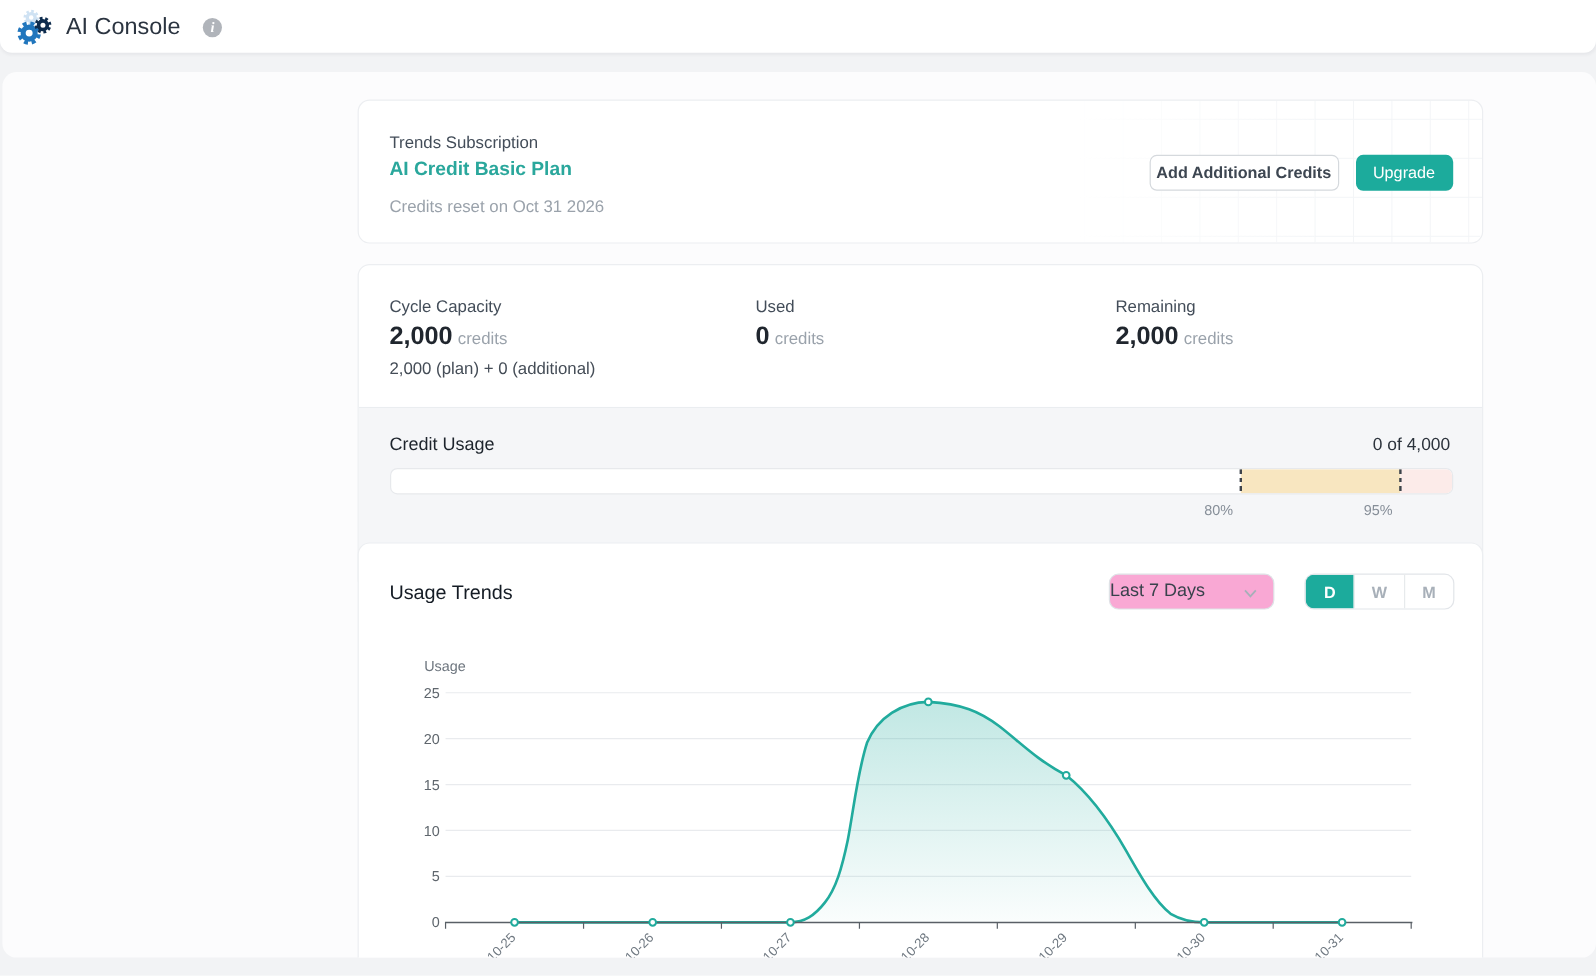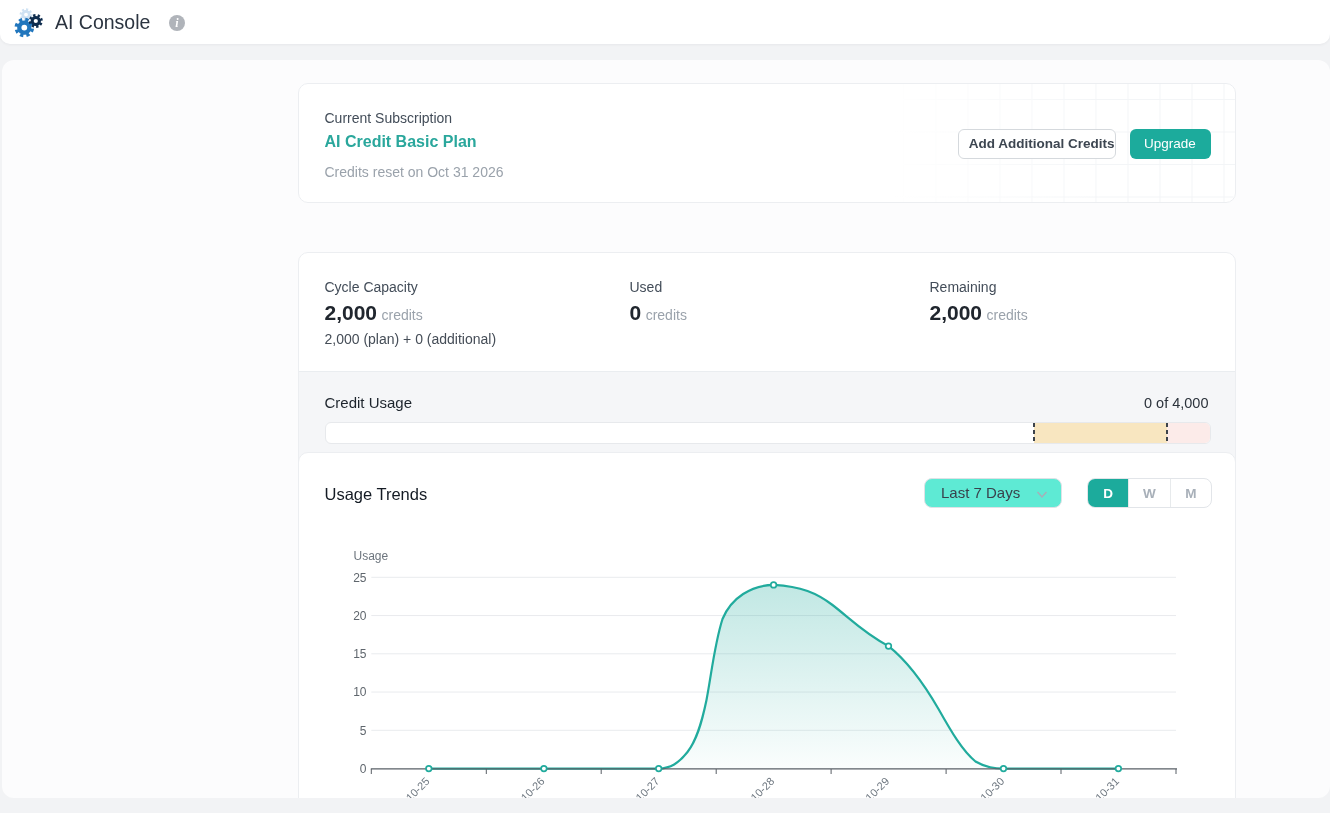--- a/index.html
+++ b/index.html
@@ -12,47 +12,47 @@
   .htitle { position:absolute; left:55px; top:11px; font-size:19.5px; font-weight:400; color:#2b3440; }
   .info { position:absolute; left:169px; top:15px; width:16px; height:16px; border-radius:50%;
           background:#b0b4ba; color:#fff; text-align:center; font-family:"Liberation Serif",serif;
           font-style:italic; font-weight:700; font-size:12px; line-height:16px; }
   
   .panel { position:absolute; left:2px; top:60px; width:1328px; height:738px; background:#fcfcfd;
            border-radius:12px; overflow:hidden; }
   .card { position:absolute; left:295.5px; width:938px; background:#fff; border:1px solid #eceef1;
           border-radius:10px; }
   #card1 { top:23px; height:120px; }
-  #card2 { top:160px; height:273px;margin-top:32px; }
+  #card2 { top:160px; height:273px; }
   #card3 { top:392px; height:420px; }
   .gridpat { position:absolute; right:0; top:0; bottom:0; width:340px; border-radius:0 10px 10px 0;
      background-image:
        linear-gradient(to right, #f3f5f7 1px, transparent 1px),
        linear-gradient(to bottom, #f3f5f7 1px, transparent 1px);
      background-size:32px 32.5px; background-position:8.5px 15px;
      -webkit-mask-image:linear-gradient(to left, rgba(0,0,0,1) 40%, rgba(0,0,0,0));
      mask-image:linear-gradient(to left, rgba(0,0,0,1) 40%, rgba(0,0,0,0)); }
   .lab14 { font-size:14px; color:#434d59; }
   .gray14 { font-size:14px; color:#9aa2ab; }
   .teal { color:#2aa79c; }
   .btn-outline { position:absolute; height:30px; background:#fff; border:1px solid #d5d9dd; border-radius:6px;
-     font-size:13.5px; font-weight:600; color:#3d4651; text-align:right; line-height:28px; }
+     font-size:13.5px; font-weight:600; color:#3d4651; text-align:center; line-height:28px; }
   .btn-teal { position:absolute; height:30px; background:#1cab9c; border-radius:6px;
      font-size:13.5px; font-weight:400; color:#fff; text-align:center; line-height:30px; }
   .val { font-size:21px; font-weight:700; color:#20262e; }
   .graysec { position:absolute; left:0; right:0; bottom:0; top:118px; background:#f5f6f8;
      border-top:1px solid #eaedf0; border-radius:0 0 10px 10px; }
   .bar { position:absolute; left:26px; top:50px; width:886px; height:22px; background:#fff;
      border:1px solid #e7e9ec; border-radius:6px; overflow:hidden; }
   .pct { position:absolute; top:78px; font-size:12px; color:#868e98; width:60px; }
   .dash { position:absolute; top:0; bottom:0; width:2px;
      background-image:repeating-linear-gradient(to bottom, #3d434b 0 4px, transparent 4px 7px); }
   .seg { position:absolute; top:0; bottom:0; }
   .select { position:absolute; left:625.5px; top:25px; width:138px; height:30px; border:1px solid #dee2e6;
-     border-radius:8px; background:#5eead4; font-size:15px; color:#39424c; line-height:27px; padding-left:16px; }
+     border-radius:8px; background:#f9a8d4; font-size:15px; color:#39424c; line-height:27px; }
   .btngroup { position:absolute; left:788.5px; top:25px; width:125px; height:30px; border:1px solid #e2e5e9;
      border-radius:8px; background:#fff; overflow:hidden; display:flex; }
   .bseg { flex:1; text-align:center; line-height:30px; font-size:13.5px; font-weight:700; color:#a8b0b9; }
   .bseg + .bseg { border-left:1px solid #e7eaec; }
   .bseg.active { background:#1cab9c; color:#fff; line-height:29px; }
 </style>
 </head>
 <body>
   <div class="header">
     <svg class="abs" style="left:12px; top:6px;" width="32" height="32" viewBox="0 0 32 32">
@@ -61,21 +61,21 @@
       <path fill="#0e2c4e" fill-rule="evenodd" d="M30.44 17.20 A7.00 7.00 0 0 1 29.02 19.66 L27.61 18.39 A5.10 5.10 0 0 1 26.09 19.56 L26.94 21.26 A7.00 7.00 0 0 1 24.20 21.99 L24.09 20.09 A5.10 5.10 0 0 1 22.20 19.84 L21.60 21.64 A7.00 7.00 0 0 1 19.14 20.22 L20.41 18.81 A5.10 5.10 0 0 1 19.24 17.29 L17.54 18.14 A7.00 7.00 0 0 1 16.81 15.40 L18.71 15.29 A5.10 5.10 0 0 1 18.96 13.40 L17.16 12.80 A7.00 7.00 0 0 1 18.58 10.34 L19.99 11.61 A5.10 5.10 0 0 1 21.51 10.44 L20.66 8.74 A7.00 7.00 0 0 1 23.40 8.01 L23.51 9.91 A5.10 5.10 0 0 1 25.40 10.16 L26.00 8.36 A7.00 7.00 0 0 1 28.46 9.78 L27.19 11.19 A5.10 5.10 0 0 1 28.36 12.71 L30.06 11.86 A7.00 7.00 0 0 1 30.79 14.60 L28.89 14.71 A5.10 5.10 0 0 1 28.64 16.60 Z M25.90 15.00 A2.10 2.10 0 1 0 21.70 15.00 A2.10 2.10 0 1 0 25.90 15.00 Z"></path>
     </svg>
     <div class="htitle">AI Console</div>
     <div class="info">i</div>
   </div>
 
   <div class="panel">
 
     <div class="card" id="card1">
       <div class="gridpat"></div>
-      <div class="abs lab14" style="left:26px; top:26px;">Current Subscription</div>
+      <div class="abs lab14" style="left:26px; top:26px;">Trends Subscription</div>
       <div class="abs teal" style="left:26px; top:49px; font-size:16px; font-weight:700;">AI Credit Basic Plan</div>
       <div class="abs gray14" style="left:26px; top:80px;">Credits reset on Oct 31 2026</div>
       <div class="btn-outline" style="left:659px; top:45px; width:158px;">Add Additional Credits</div>
       <div class="btn-teal" style="left:831px; top:45px; width:81px;">Upgrade</div>
     </div>
 
     <div class="card" id="card2">
       <div class="abs lab14" style="left:26px; top:26px;">Cycle Capacity</div>
       <div class="abs" style="left:26px; top:48px;"><span class="val">2,000</span> <span class="gray14">credits</span></div>
       <div class="abs lab14" style="left:26px; top:78px; color:#454d57;">2,000 (plan) + 0 (additional)</div>

